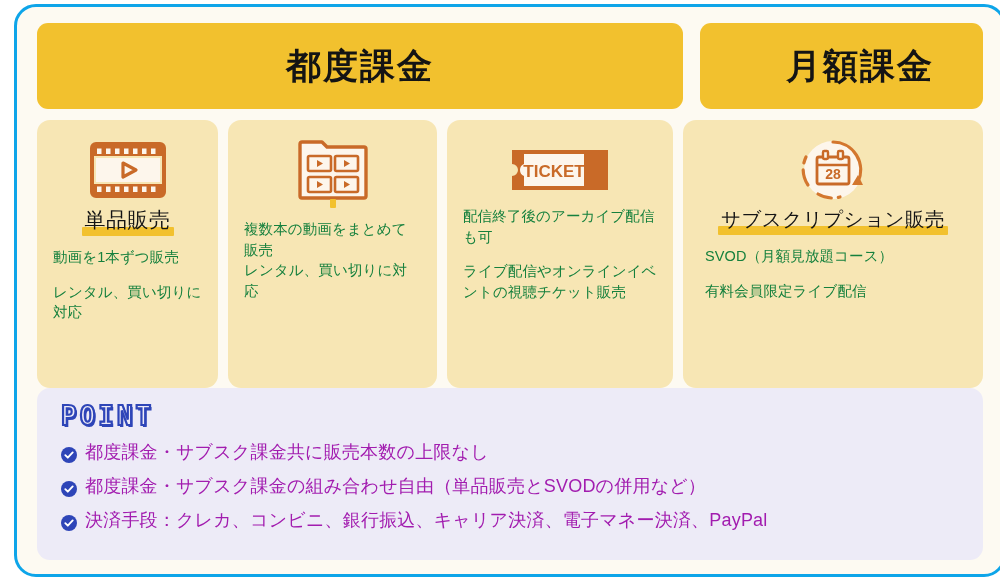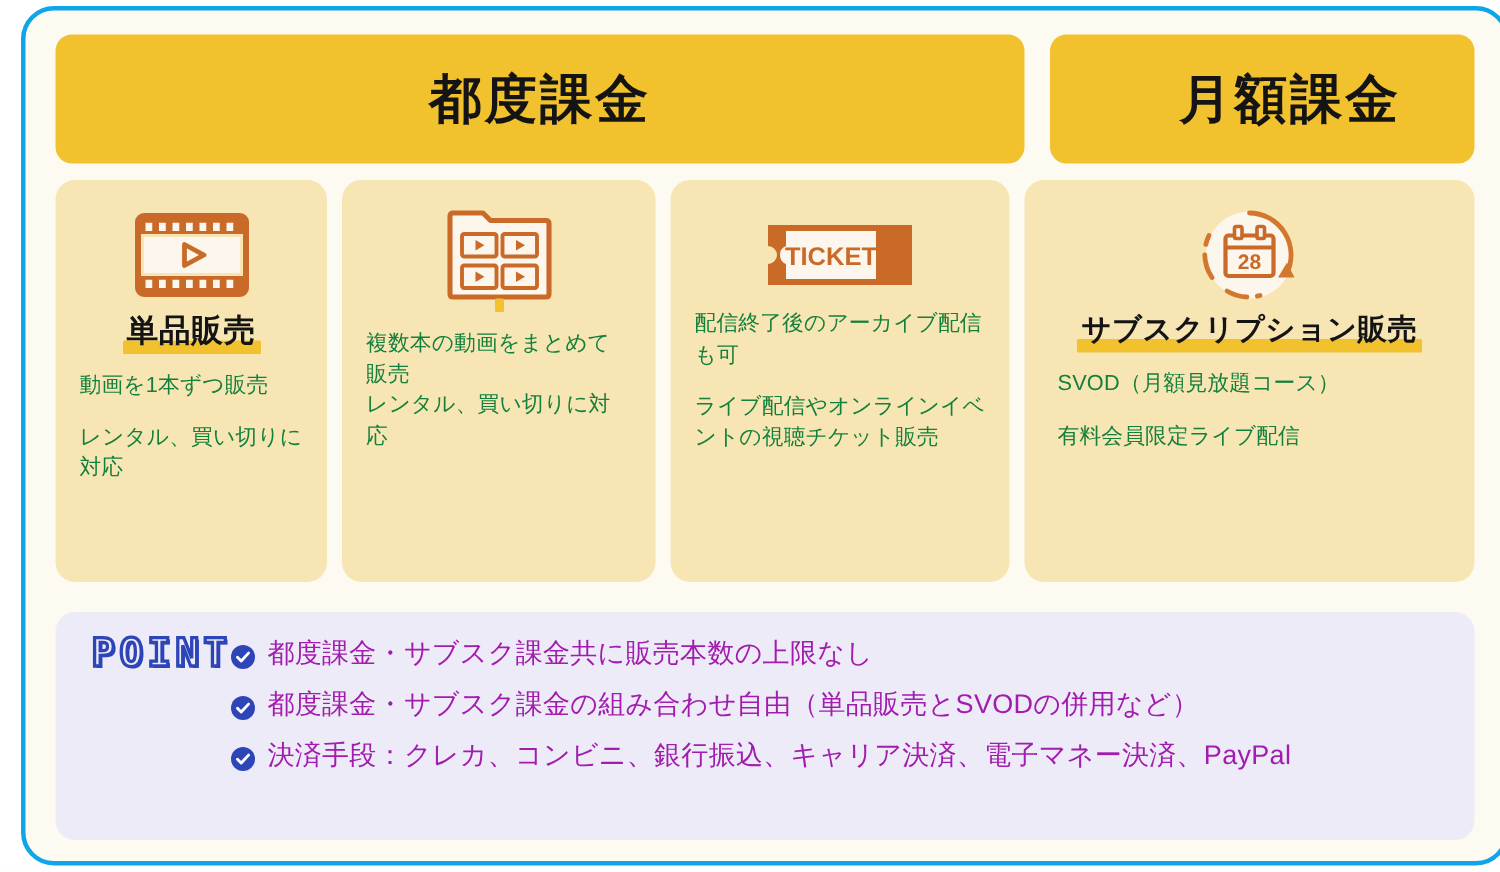--- a/index.html
+++ b/index.html
@@ -73,21 +73,21 @@
     height: 72px;
     display: flex;
     align-items: center;
     justify-content: center;
   }
 
   .card-title {
     position: relative;
     display: inline-block;
     font-size: 21px;
-    font-weight: bold;
+    font-weight: normal;
     color: #141414;
     letter-spacing: 0.5px;
     white-space: nowrap;
     margin-bottom: 10px;
     padding: 0 3px 3px 3px;
   }
   .card-title .hl {
     position: absolute;
     left: 0;
     right: 0;
@@ -106,27 +106,27 @@
     line-height: 1.42;
     color: #15803d;
     letter-spacing: 0.1px;
   }
   .card-body p + p { margin-top: 14px; }
   .card-body.tight p + p { margin-top: 0; }
   .card-sub .card-body { padding-left: 6px; }
 
   
   .point-box {
-    margin-top: 20px;
+    margin-top: 0;
     background: #EDEBF7;
     border-radius: 13px;
     padding: 13px 18px 13px 24px;
     flex: 1 1 auto;
     display: flex;
-    flex-direction: row;
+    flex-direction: column;
   }
   .point-heading {
     font-size: 26px;
     font-weight: bold;
     letter-spacing: 3px;
     color: #EDEBF7;
     -webkit-text-stroke: 2.2px #2E45B8;
     text-shadow: 1.5px 1.5px 0 #2E45B8;
     margin-bottom: 7px;
     font-family: "DejaVu Sans Mono", monospace;

